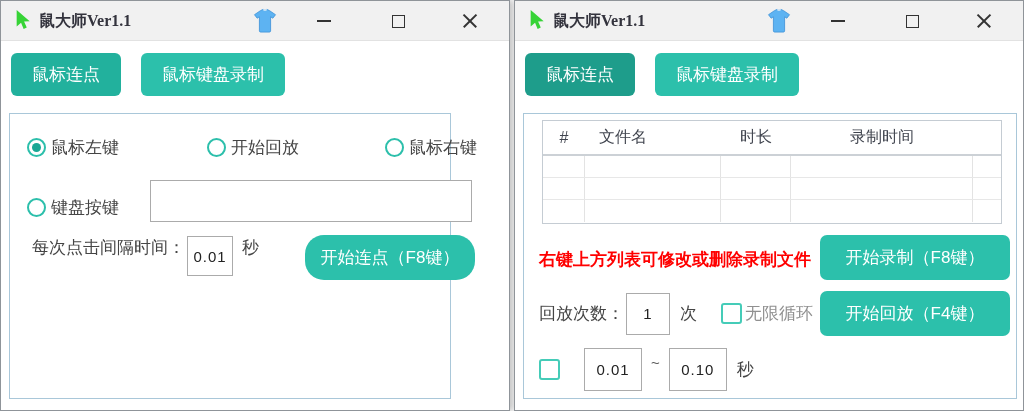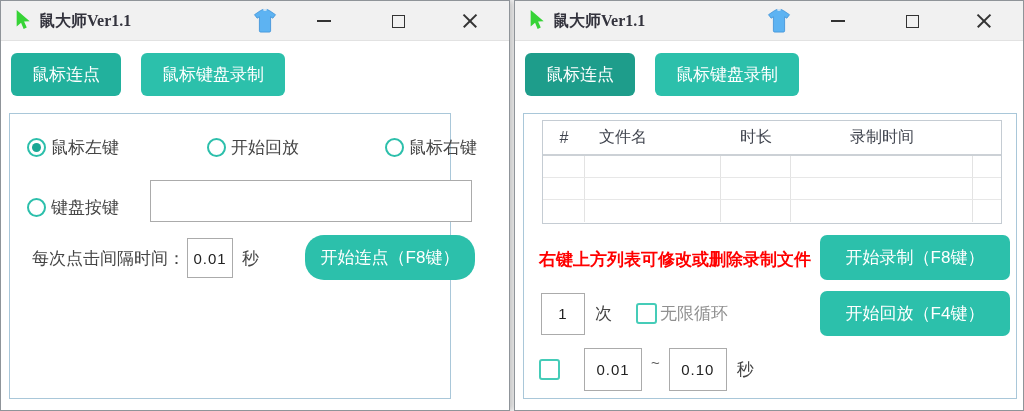--- a/index.html
+++ b/index.html
@@ -127,21 +127,21 @@
       <div class="radio-item" style="left:375px;top:22px;">
         <span class="radio-circle"></span>
         <span class="radio-label">鼠标右键</span>
       </div>
       <div class="radio-item" style="left:17px;top:82px;">
         <span class="radio-circle"></span>
         <span class="radio-label">键盘按键</span>
       </div>
       <input class="text-input" style="position: absolute; left: 140px; top: 66px; width: 322px; height: 42px; padding: 0px 8px;" value="">
 
-      <div style="position:absolute;left:22px;top:122px;height:44px;display:flex;align-items:center;">
+      <div style="position:absolute;left:22px;top:122px;height:44px;display:flex;">
         <span class="field-label">每次点击间隔时间：</span>
         <input class="text-input num-input" style="width: 46px; height: 40px; margin-left: 2px;" value="0.01">
         <span class="unit" style="margin-left:9px;">秒</span>
       </div>
 
       <button class="teal-btn" style="left:295px;top:121px;width:170px;height:45px;border-radius:19px;">开始连点（F8键）</button>
     </div>
   </div>
 
   <div class="window" id="win-right">
@@ -203,20 +203,21 @@
           <span class="cell"></span>
           <span class="cell"></span>
         </div>
       </div>
 
       <div class="hint-red">右键上方列表可修改或删除录制文件</div>
 
       <button class="teal-btn" style="left:296px;top:121px;width:190px;height:45px;">开始录制（F8键）</button>
 
       <div style="position:absolute;left:15px;top:177px;height:45px;display:flex;align-items:center;">
+        <span class="field-label">回放次数：</span>
         <input class="text-input num-input" style="width: 44px; height: 42px; margin-left: 2px;" value="1">
         <span class="unit" style="margin-left:10px;">次</span>
         <span class="checkbox" style="margin-left:24px;"></span>
         <span class="muted-label" style="margin-left:3px;">无限循环</span>
       </div>
 
       <button class="teal-btn" style="left:296px;top:177px;width:190px;height:45px;">开始回放（F4键）</button>
 
       <div style="position:absolute;left:15px;top:232px;height:46px;display:flex;align-items:center;">
         <span class="checkbox"></span>

